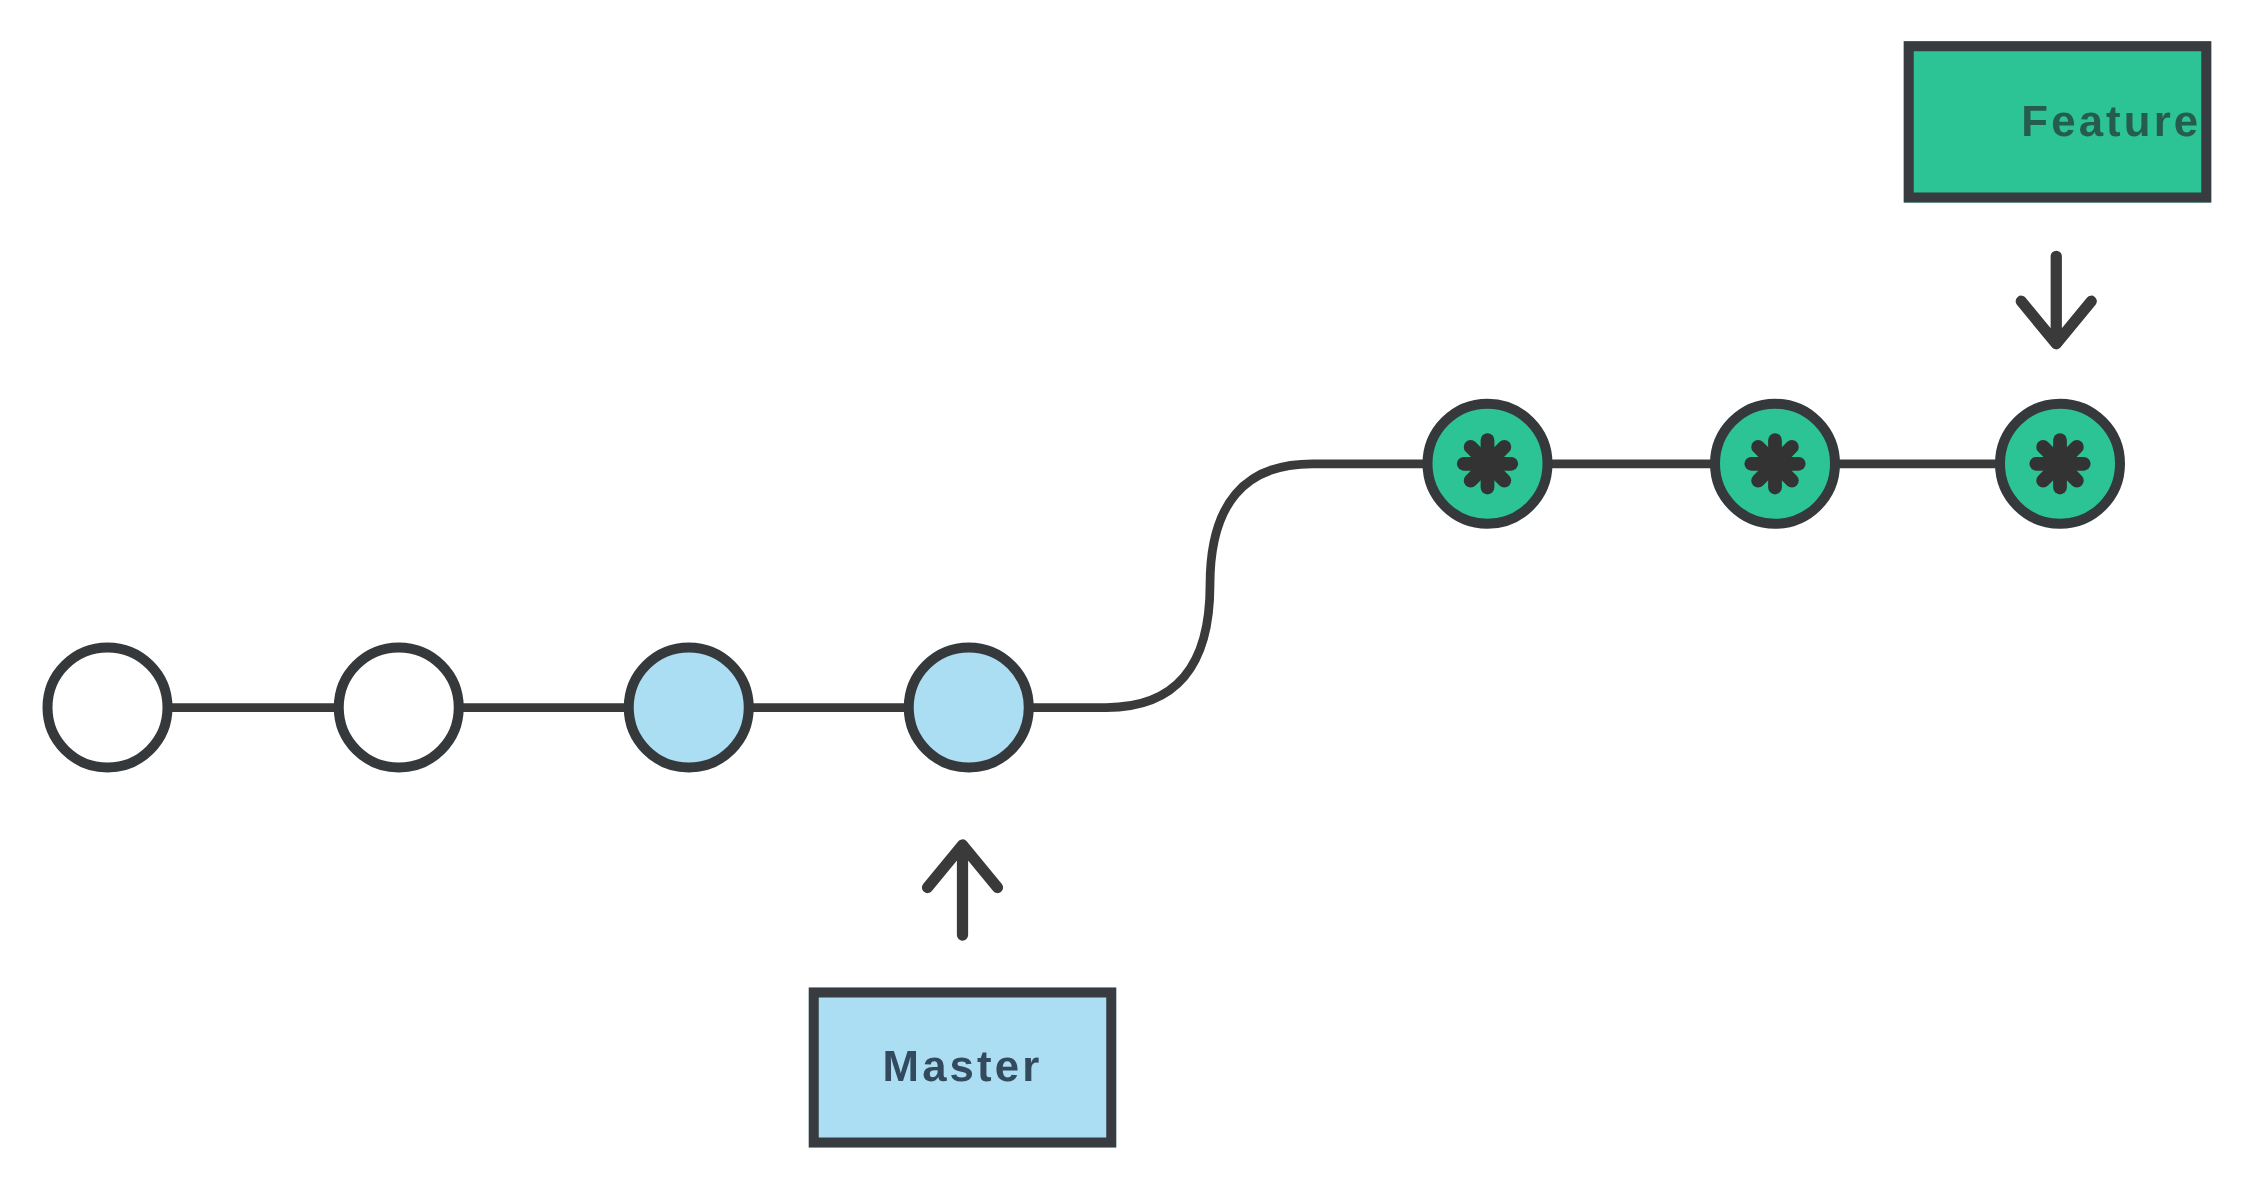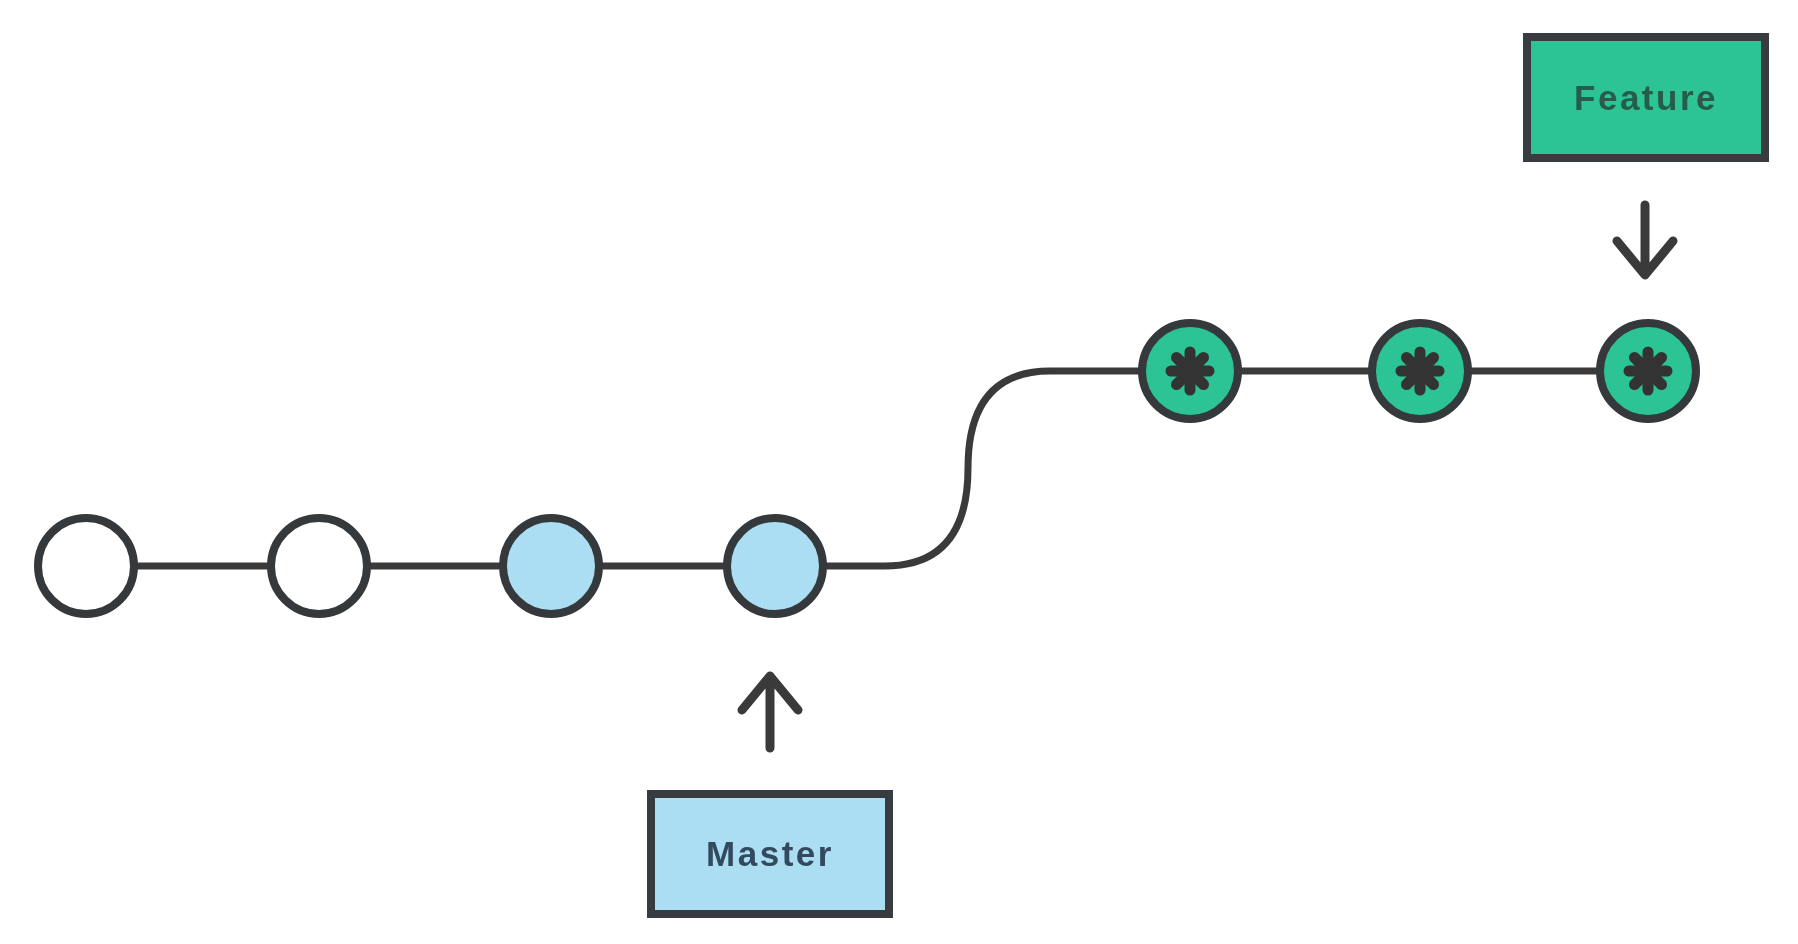--- a/index.html
+++ b/index.html
@@ -60,20 +60,21 @@
     font-weight: 700;
     font-size: 35px;
     letter-spacing: 2.5px;
     user-select: none;
   }
   .feature-box {
     left: 1523px; top: 33px;
     width: 246px; height: 129px;
     background: var(--feature-fill, #2cc495);
     color: var(--feature-text, #265c4c);
+    justify-content: flex-end;
   }
   .master-box {
     left: 647px; top: 790px;
     width: 246px; height: 128px;
     background: var(--master-fill, #abdef2);
     color: var(--master-text, #32495e);
     align-items: center;
   }
 </style>
 </head>

